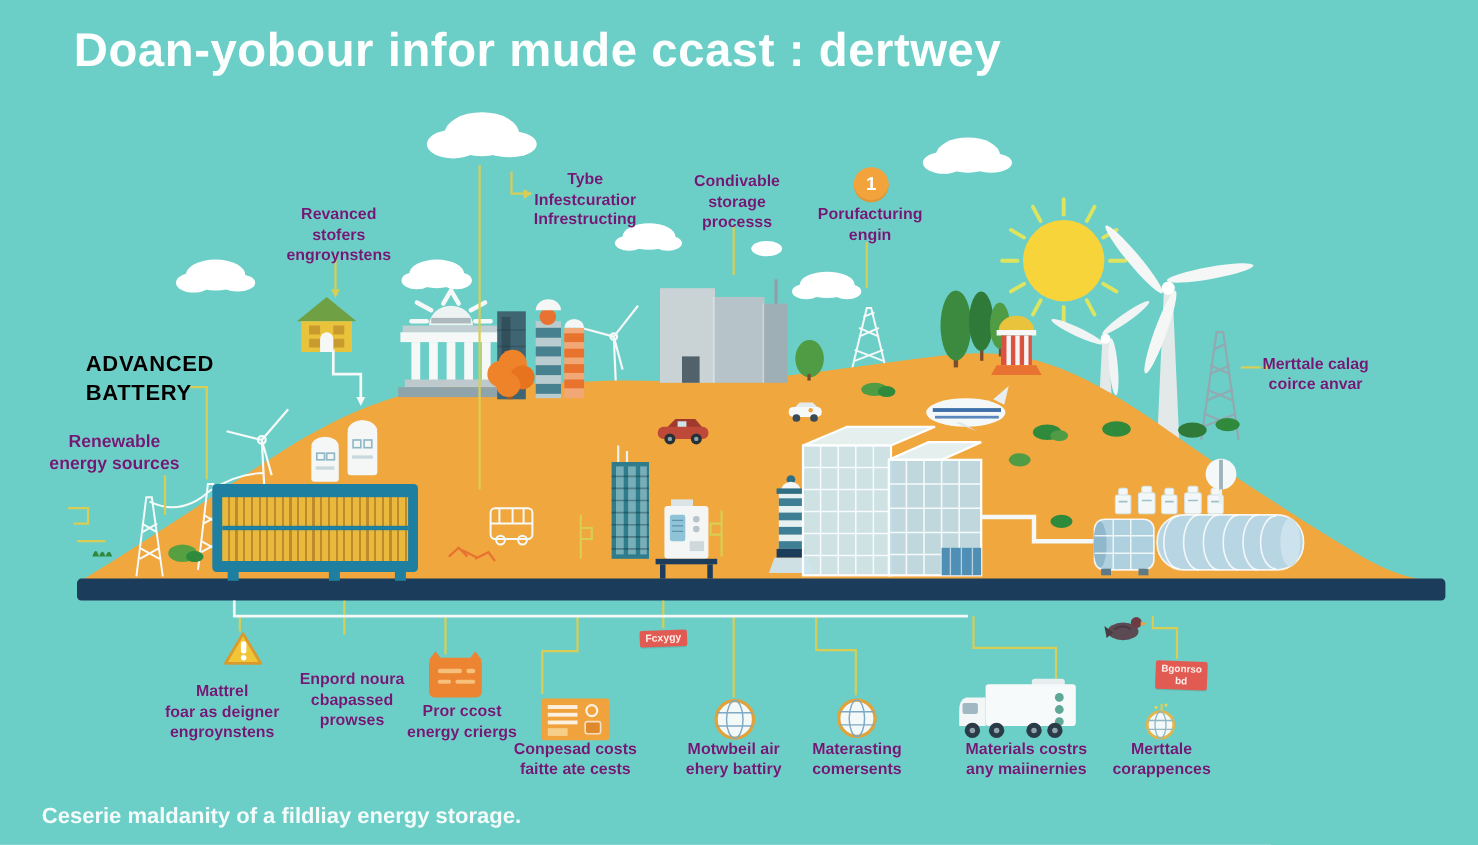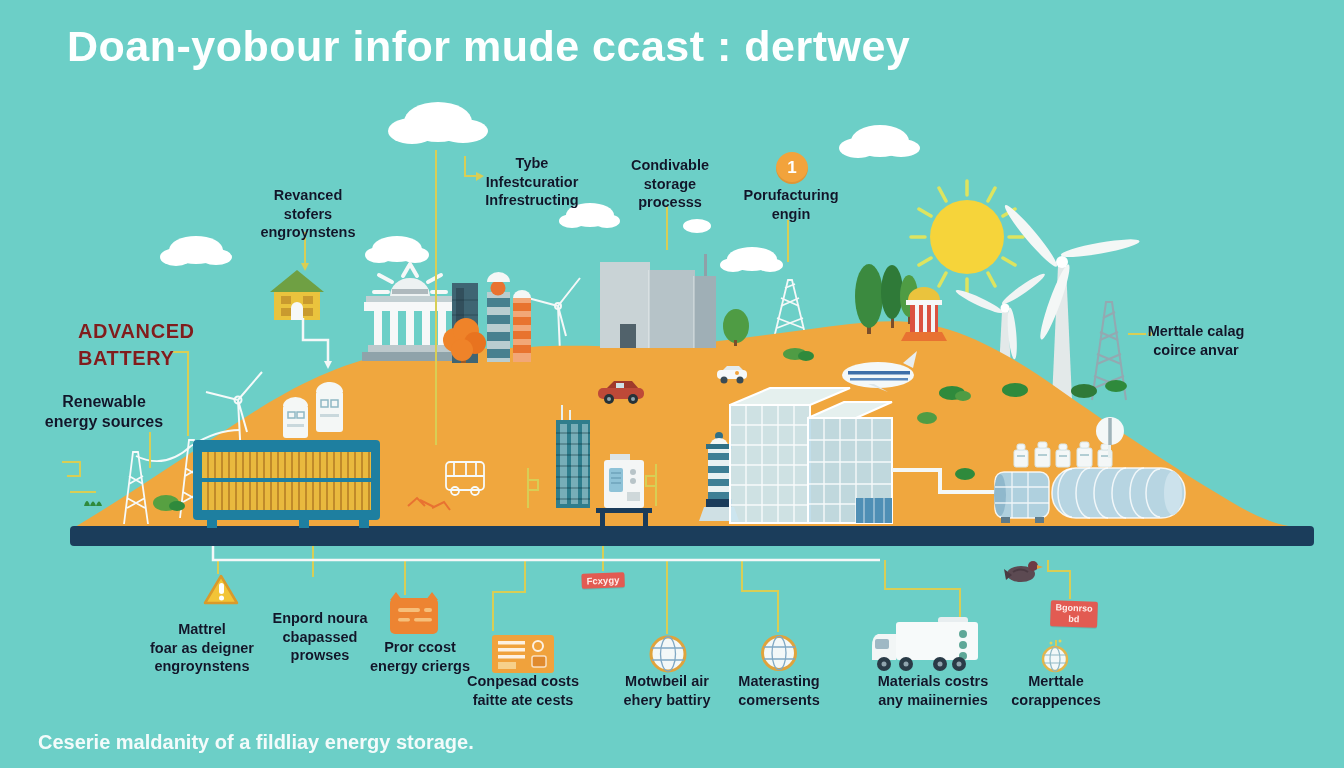--- a/index.html
+++ b/index.html
@@ -1,26 +1,26 @@
 <!DOCTYPE html>
 <html><head>
 <meta charset="utf-8">
 <style>
   html,body{margin:0;padding:0;}
   .stage{position:relative;width:1344px;height:768px;background:#6CCFC7;overflow:hidden;
          font-family:"Liberation Sans",sans-serif;}
   .stage svg{position:absolute;left:0;top:0;z-index:0;}
-  .txt{position:absolute;color:#0f172a;white-space:pre-line;z-index:2;}
+  .txt{position:absolute;color:#701a75;white-space:pre-line;z-index:2;}
   .title{left:38px;top:22px;font-size:43px;font-weight:800;letter-spacing:.5px;color:#FDFFFF;margin-left:29px;}
   .subtitle{left:38px;top:84px;font-size:19px;font-weight:600;color:rgba(255,255,255,.9);}
   .caption{left:38px;top:731px;font-size:20px;font-weight:600;color:rgba(255,255,255,.92);}
   .label{transform:translateX(-50%);text-align:center;font-size:14.5px;font-weight:700;
          line-height:1.28;text-shadow:0 0 1px rgba(255,255,255,.25);}
   .label.left{transform:none;text-align:left;}
-  .big{font-size:20px;font-weight:800;letter-spacing:.6px;line-height:1.35;color:#7f1d1d;}
+  .big{font-size:20px;font-weight:800;letter-spacing:.6px;line-height:1.35;color:#000000;}
   .badge{position:absolute;left:776px;top:152px;width:32px;height:32px;border-radius:50%;
          background:#F2A33C;color:#FFF;font-size:17px;font-weight:800;display:flex;
          align-items:center;justify-content:center;z-index:2;box-shadow:inset 0 -2px 0 rgba(0,0,0,.08);}
   .tag{position:absolute;transform:translateX(-50%);background:#E25B52;color:#FFEDEA;
        font-size:9.5px;font-weight:700;text-align:center;white-space:pre-line;line-height:1.2;
        padding:2px 5px;border-radius:2px;z-index:2;box-shadow:0 1px 0 rgba(0,0,0,.1);}
   .tag.t2{transform:translateX(-50%) rotate(2deg);font-size:9px;}
   .tag.t1{transform:translateX(-50%) rotate(-2deg);}
   
   .bat{position:absolute;left:193px;top:440px;width:187px;height:80px;background:#1E7FA0;

